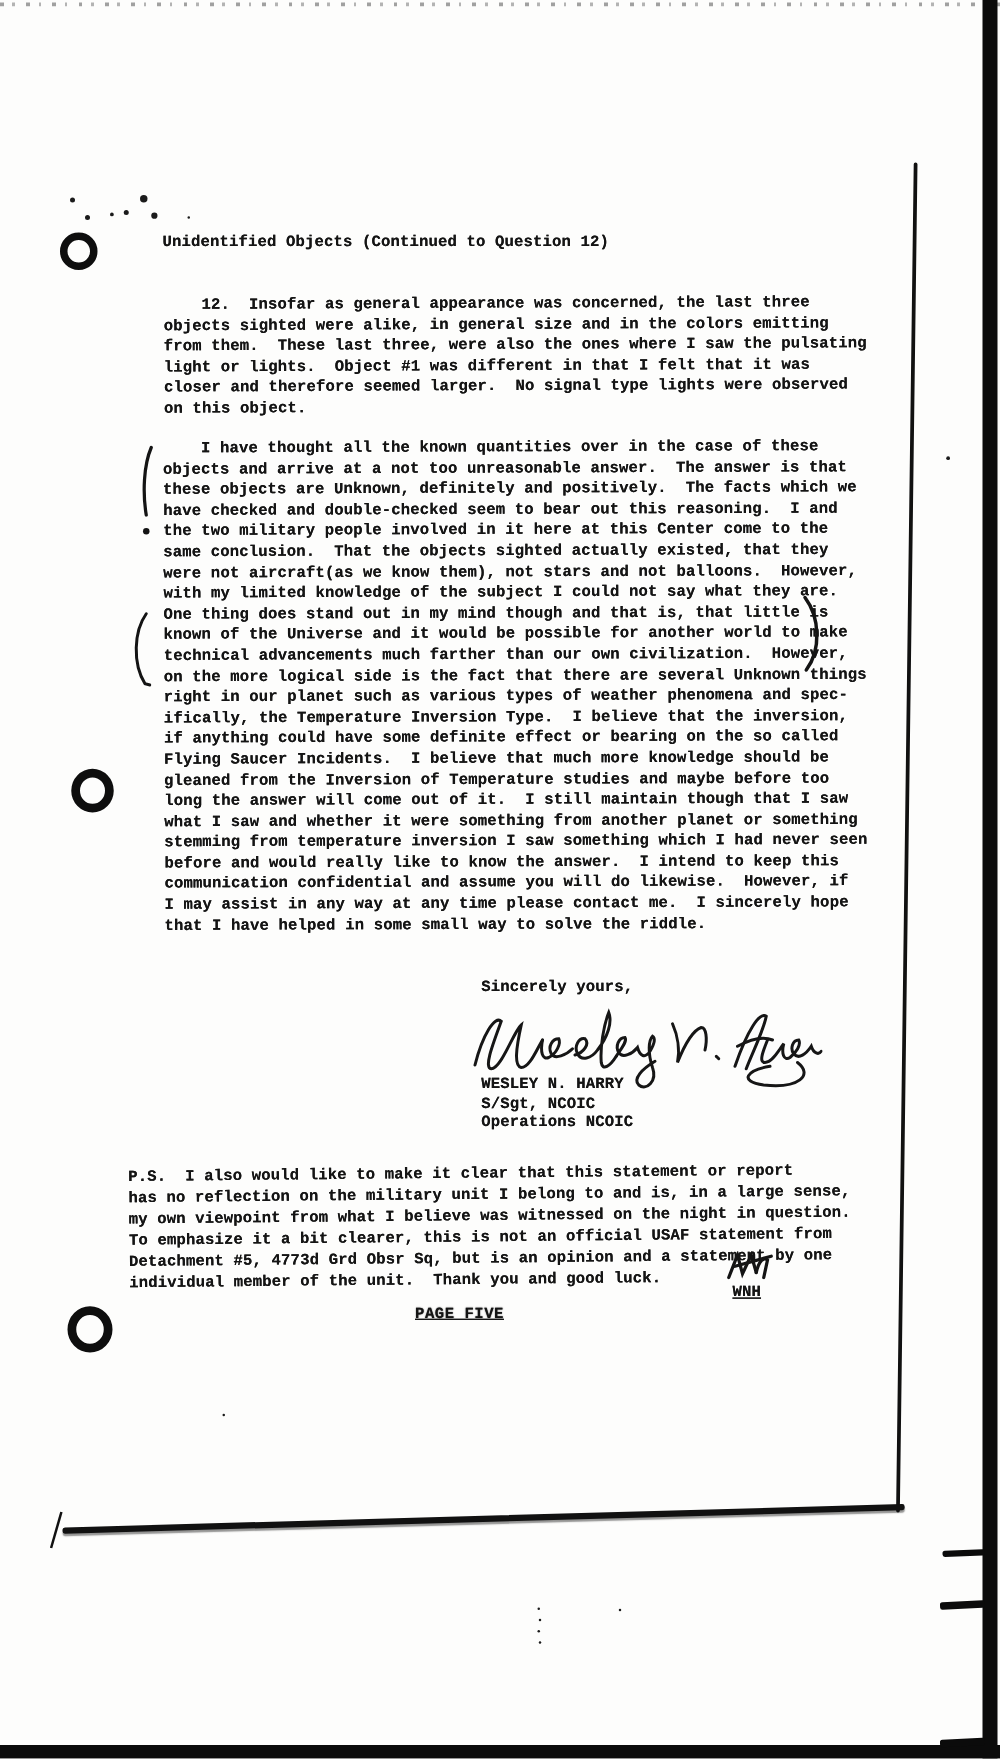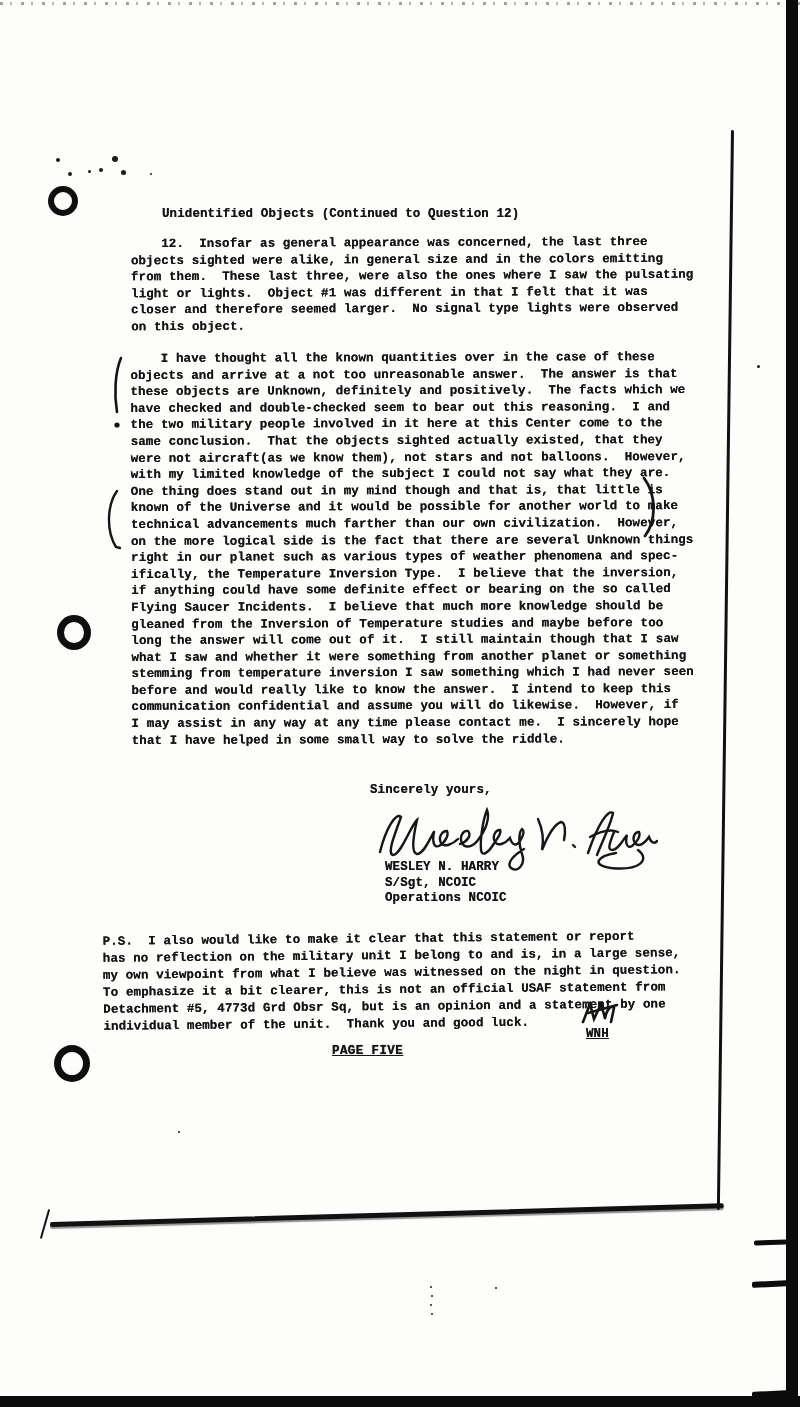--- a/index.html
+++ b/index.html
@@ -35,24 +35,24 @@
   }
   .hole{position:absolute;border-radius:50%;border:6px solid #0e0e0e;background:#fdfdfc;}
   .hole1{left:48px;top:186px;width:18px;height:18px;}
   .hole2{left:57px;top:615px;width:20px;height:21px;border-width:7px;}
   .hole3{left:54px;top:1045px;width:22px;height:23px;border-width:7px;}
   .speck{position:absolute;background:#1b1b1b;border-radius:50%;}
   
   .txt{position:absolute;font-size:12.5px;font-weight:700;letter-spacing:.1px;
        line-height:16.6px;text-shadow:0 0 .5px rgba(10,10,10,.85);}
   .tline{white-space:pre;}
-  .heading{left:130px;top:206px;margin-left:32px;}
+  .heading{left:130px;top:186px;}
   .para1{left:131px;top:235px;transform:rotate(-0.25deg);}
   .para2{left:131px;top:350px;transform:rotate(-0.2deg);}
-  .closing{left:370px;top:782px;}
+  .closing{left:385px;top:782px;}
   .signer{left:385px;top:860px;line-height:15.6px;}
   .ps{left:103px;top:931px;line-height:16.9px;transform:rotate(-0.55deg);transform-origin:center;}
   .wnh{left:586px;top:1026px;text-decoration:underline;}
   .pagelabel{left:332px;top:1043px;letter-spacing:.4px;text-shadow:0 0 1px rgba(10,10,10,.9);text-decoration:underline;}
   .anno{position:absolute;}
   .anno svg, .sig svg, .scr svg{display:block;}
   .sig{position:absolute;left:368px;top:798px;}
   .scr{position:absolute;left:580px;top:1001px;}
   .sr{position:absolute;width:1px;height:1px;overflow:hidden;clip-path:inset(50%);}
 </style>

